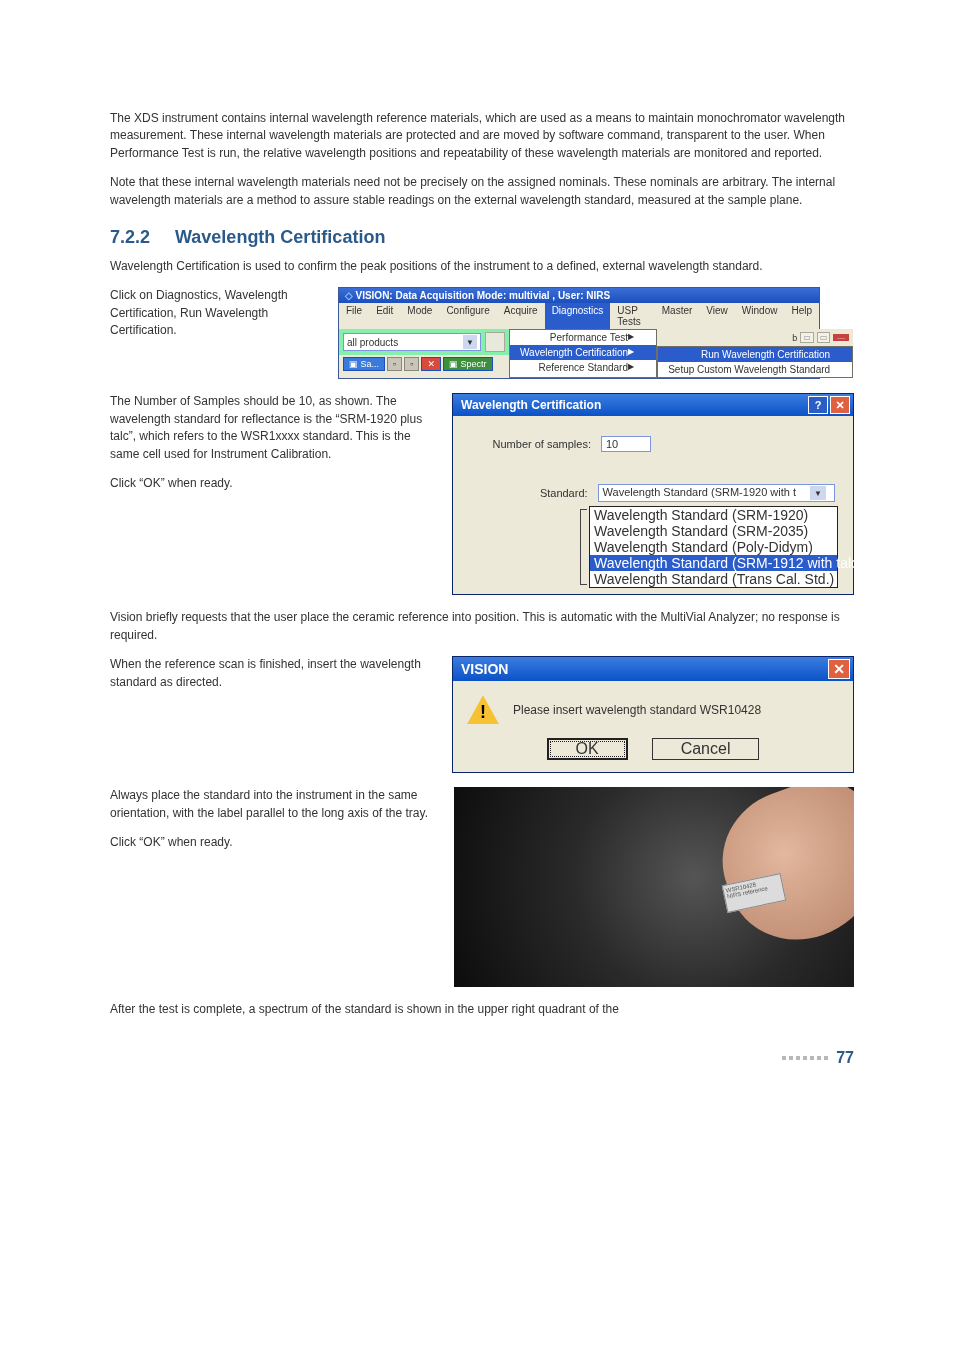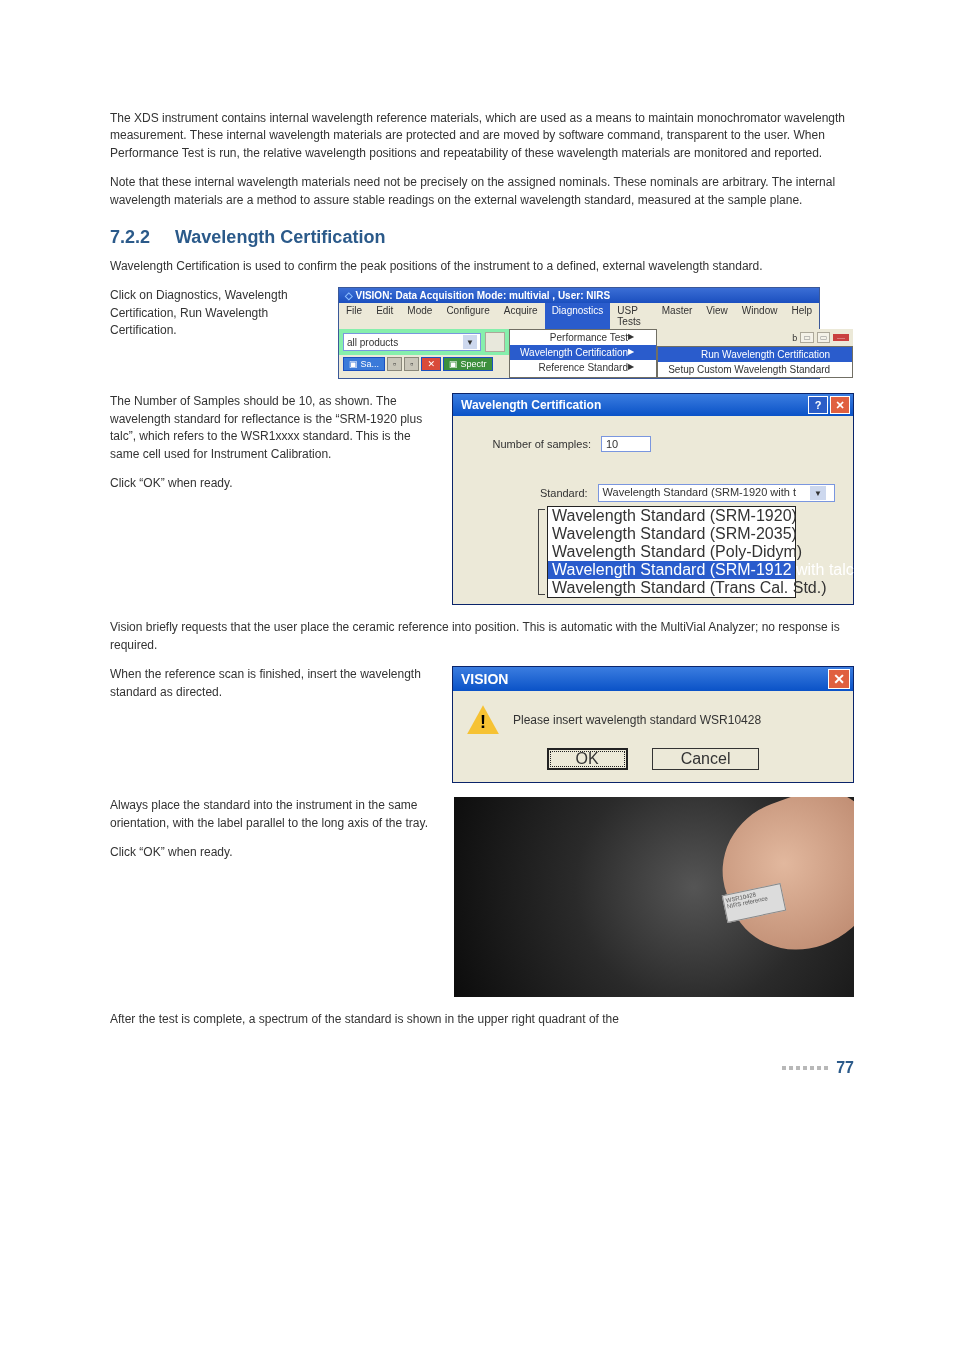--- a/index.html
+++ b/index.html
@@ -96,21 +96,21 @@
   .tb-icons { display:flex; gap:2px; }
   .tb-icon { width:18px; height:16px; border:1px solid #fff; display:flex; align-items:center; justify-content:center; font-size:11px; font-weight:bold; }
   .tb-help { background:#2b5dc7; color:#fff; }
   .tb-close { background:#e06040; color:#fff; }
   .wc-body { padding: 20px 18px 6px 18px; }
   .form-row { display:flex; align-items:center; gap:10px; margin-bottom: 32px; font-size:11px;}
   .form-row label { width:120px; text-align:right; color:#333;}
   .txt { border:1px solid #7a96df; background:#fff; padding:1px 4px; width:40px; font-size:11px;}
   .dd { border:1px solid #7a96df; background:#fff; padding:1px 8px 1px 4px; width:230px; font-size:11px; display:flex; justify-content:space-between; align-items:flex-start;}
   .dd .arrow { background:#cdd8ee; width:16px; height:14px; display:flex; align-items:center; justify-content:center; font-size:8px;}
-  .dd-list { border:1px solid #222; background:#fff; margin-left:76px; margin-top:-4px; width:247px; font-size:16px;}
+  .dd-list { border:1px solid #222; background:#fff; margin-left:118px; margin-top:-4px; width:247px; font-size:14px;}
   .dd-list div { padding:0 4px; white-space:nowrap; }
   .dd-list .sel { background:#2a5ccc; color:#fff; }
   .brace { position:relative; }
   .brace::before {
     content:""; position:absolute; left:-10px; top:2px; bottom:2px;
     border-left:1px solid #444; width:6px;
     border-top:1px solid #444; border-bottom:1px solid #444;
   }
 
   

